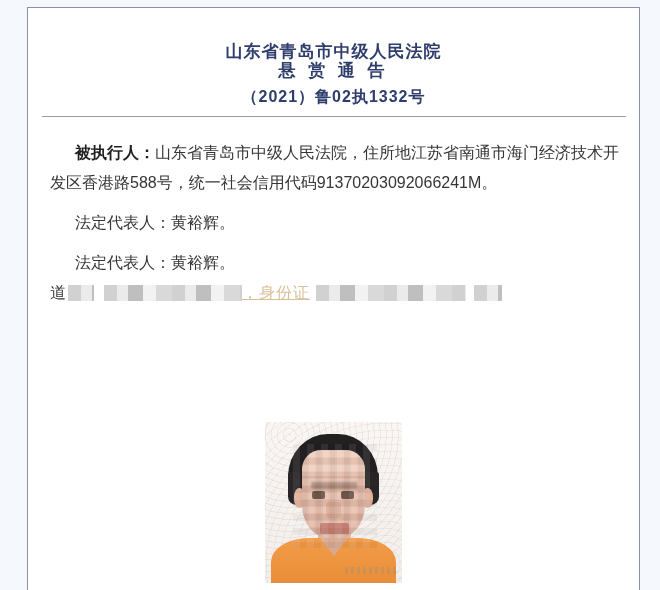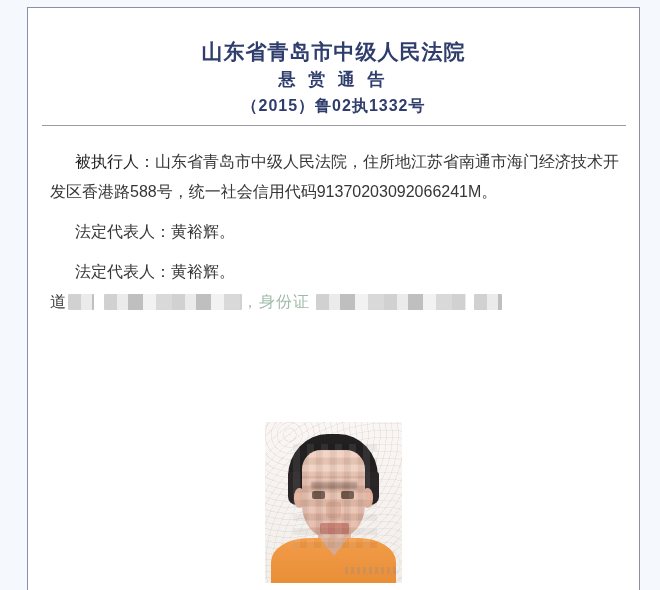--- a/index.html
+++ b/index.html
@@ -7,43 +7,43 @@
     width:660px;height:590px;overflow:hidden;position:relative;
     background:#f5f8fc;
     font-family:"Liberation Sans","DejaVu Sans",sans-serif;
   }
   .doc{
     position:absolute;left:27px;top:7px;width:613px;height:610px;
     background:#ffffff;border:1px solid #8b90a6;box-sizing:border-box;
   }
   
   .header{text-align:center;color:#2e3d6c;padding-top:34px;}
-  .court{font-size:21px;font-weight:bold;letter-spacing:1px;line-height:19px;}
-  .notice{font-size:17px;font-weight:bold;letter-spacing:4px;line-height:19px;margin-top:9px;}
+  .court{font-size:17px;font-weight:bold;letter-spacing:1px;line-height:19px;}
+  .notice{font-size:17px;font-weight:bold;letter-spacing:4px;line-height:19px;margin-top:0;}
   .caseno{font-size:16px;font-weight:bold;letter-spacing:1px;line-height:18px;margin-top:8px;}
   .rule{border:none;border-top:1px solid #9b9ba3;margin:10px 13px 0 14px;}
   
   .bodytext{padding:0 20px 0 22px;font-size:16px;color:#363636;}
   .bodytext p{margin:10px 0 0 0;line-height:30px;text-indent:25px;}
   .bodytext p.first{margin-top:21px;}
   .bodytext p.nowrap{white-space:nowrap;}
   .bodytext p.cont{margin-top:0;text-indent:0;white-space:nowrap;}
-  .lbl-bold{font-weight:normal;color:#1f1f1f;}
+  .lbl-bold{font-weight:bold;color:#1f1f1f;}
   .lbl-reg{color:#363636;}
   
   .mosaic{
     display:inline-block;height:16px;vertical-align:-3px;border-radius:1px;
     background:repeating-linear-gradient(90deg,#cdcdcd 0 13px,#e9e9e9 13px 24px,#b9b9b9 24px 39px,#f1f1f1 39px 52px,#d5d5d5 52px 68px);
     filter:blur(.5px);opacity:.9;
   }
   .m-a{width:26px;margin-left:2px;margin-right:10px;}
   .m-b{width:138px;}
   .m-c{width:150px;margin-left:6px;}
   .m-d{width:28px;margin-left:8px;}
-  .ghost{color:#14532d;opacity:.4;letter-spacing:1px;filter:blur(.4px);}
+  .ghost{color:#a16207;opacity:.4;letter-spacing:1px;filter:blur(.4px);text-decoration:underline;}
   
   .photo{
     position:absolute;left:237px;top:414px;width:137px;height:161px;overflow:hidden;
     background:
       repeating-radial-gradient(circle at 18% 8%, rgba(222,163,163,.20) 0 1px, transparent 1px 6px),
       repeating-radial-gradient(circle at 88% 88%, rgba(150,195,172,.16) 0 1px, transparent 1px 7px),
       linear-gradient(#faf6f4,#f2eeea);
   }
   .photo *{position:absolute;}
   .hair{left:23px;top:12px;width:90px;height:64px;background:#232021;
@@ -82,21 +82,21 @@
       background:repeating-linear-gradient(90deg, rgba(150,140,133,.6) 0 3px, transparent 3px 6px);}
 </style>
 </head>
 <body>
 
 <div class="doc">
 
   <div class="header">
     <div class="court">山东省青岛市中级人民法院</div>
     <div class="notice">悬 赏 通 告</div>
-    <div class="caseno">（2015）鲁02执1332号</div>
+    <div class="caseno">（2021）鲁02执1332号</div>
   </div>
 
   <hr class="rule">
 
   <div class="bodytext">
 
     <p class="first"><span class="lbl-bold">被执行人：</span><span>山东省青岛市中级人民法院，住所地江苏省南通市海门经济技术开发区香港路588号，统一社会信用代码91370203092066241M。</span></p>
 
     <p><span class="lbl-reg">法定代表人：</span><span>黄裕辉。</span></p>
 

